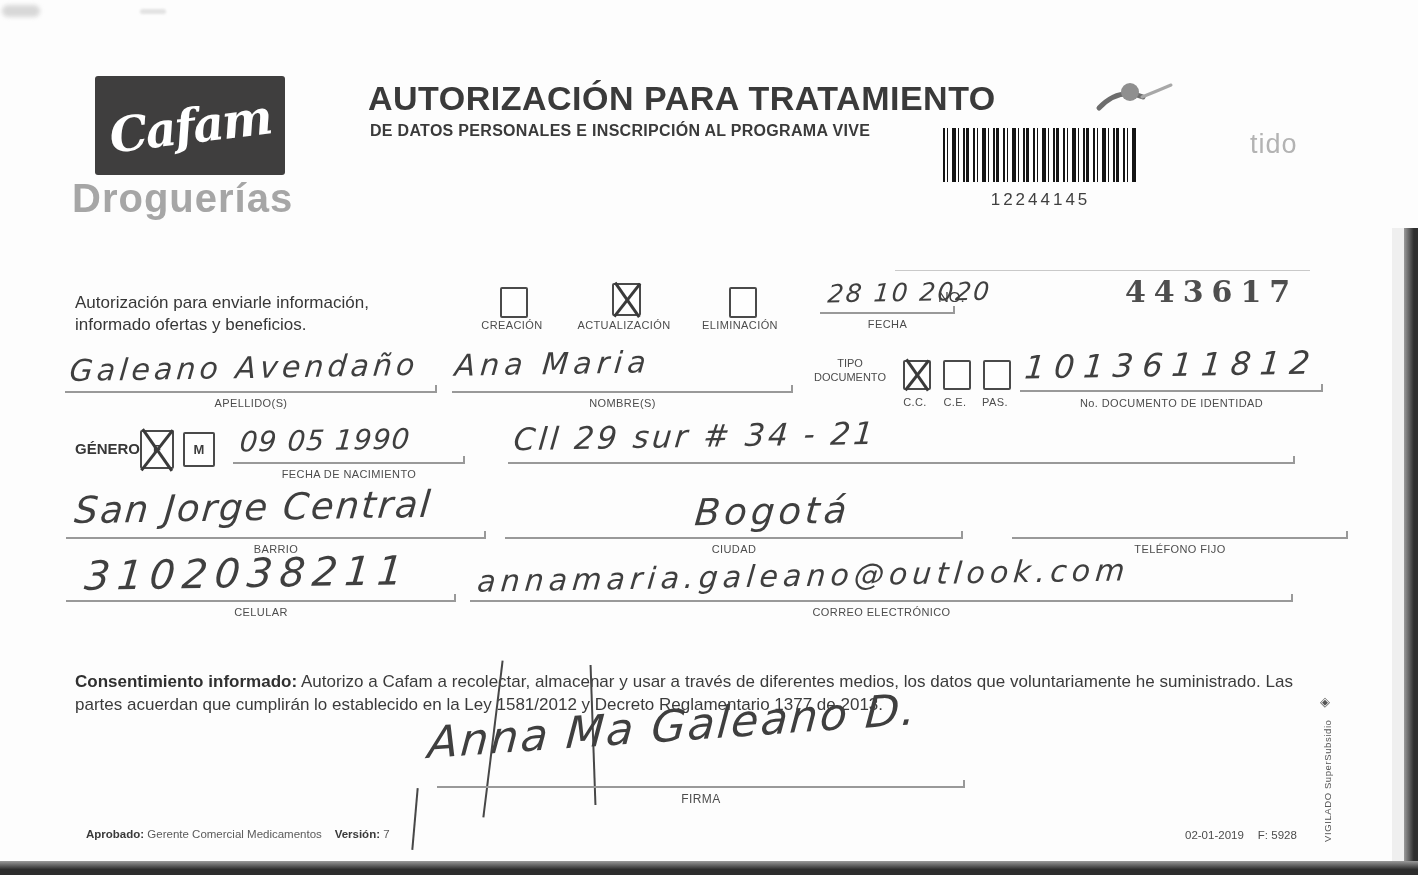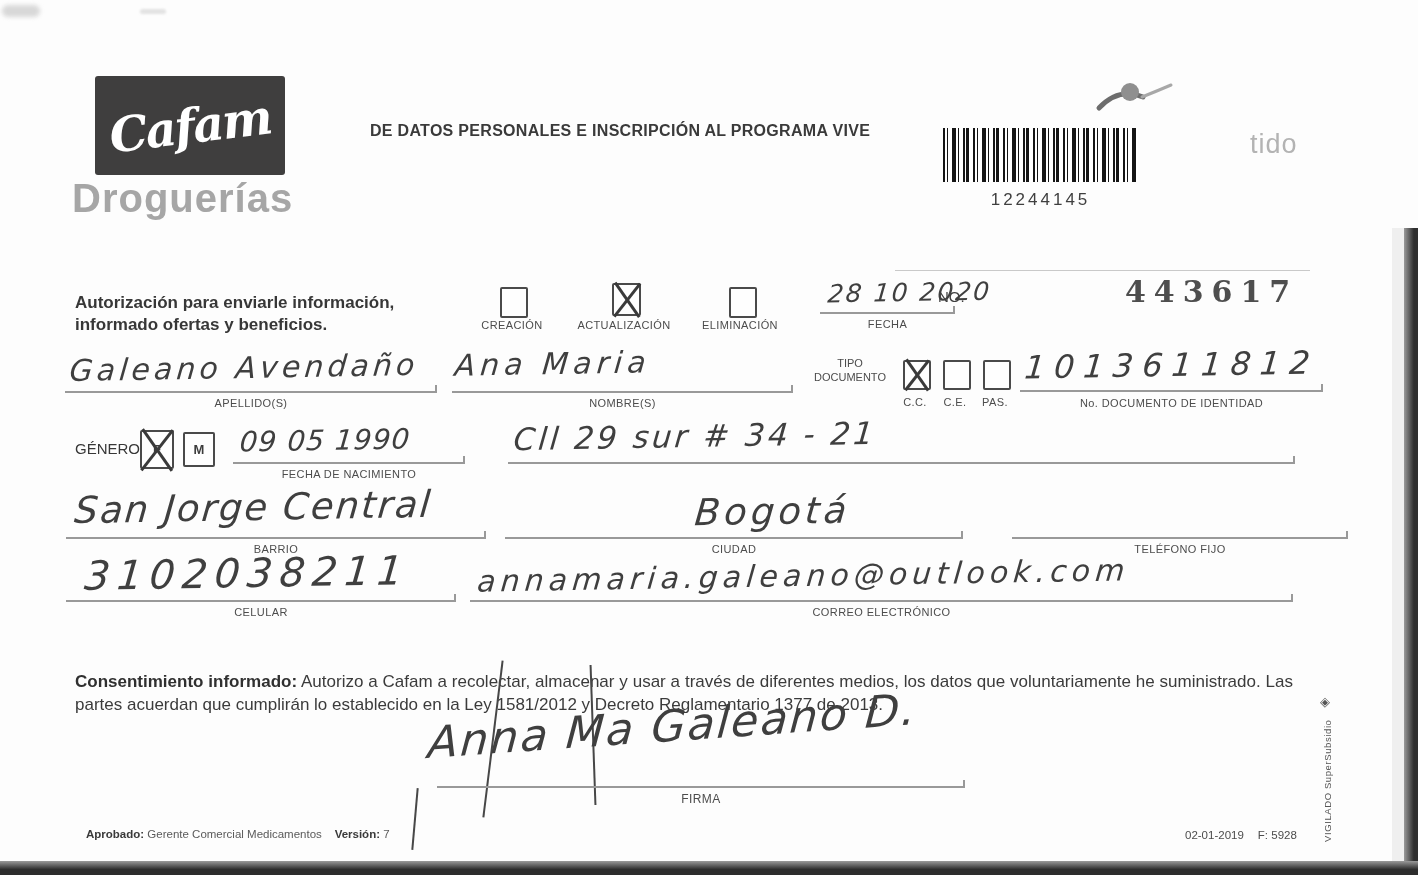--- a/index.html
+++ b/index.html
@@ -38,25 +38,25 @@
   .flabel{position:absolute;font-size:11px;color:#4c4c4c;text-align:center;letter-spacing:0.4px;white-space:nowrap;}
   .hw{position:absolute;font-family:"DejaVu Sans",sans-serif;font-style:italic;color:#3f3f3f;
       white-space:nowrap;transform:skewX(-6deg) rotate(-1deg);}
   .cb{position:absolute;border:2px solid #4a4a4a;border-radius:2px;background:rgba(255,255,255,.4);}
   .cb .cb-letter{position:absolute;inset:0;display:flex;align-items:center;justify-content:center;
       font-size:13px;font-weight:bold;color:#3d3d3d;}
   .cb.checked::before,.cb.checked::after{content:"";position:absolute;left:50%;top:50%;width:2.5px;height:145%;background:#3a3a3a;}
   .cb.checked::before{transform:translate(-50%,-50%) rotate(38deg);}
   .cb.checked::after{transform:translate(-50%,-50%) rotate(-35deg);}
 
-  .intro{left:75px;top:292px;font-size:17px;font-weight:bold;color:#373737;line-height:1.3;}
+  .intro{left:75px;top:292px;font-size:17px;font-weight:normal;color:#373737;line-height:1.3;}
   .no-label{left:938px;top:288px;font-size:15px;color:#3f3f3f;}
   .stamp-no{left:1125px;top:274px;font-family:"DejaVu Serif",serif;font-weight:bold;font-size:30px;
             letter-spacing:8px;color:#4e4e4e;}
-  .genero-lab{left:75px;top:440px;font-size:15px;font-weight:normal;color:#373737;}
+  .genero-lab{left:75px;top:440px;font-size:15px;font-weight:bold;color:#373737;}
   .tipo-lab{left:803px;top:357px;width:94px;font-size:11px;line-height:1.25;text-align:center;color:#4c4c4c;}
 
   .consent{left:75px;top:654px;width:1218px;font-size:17px;line-height:1.35;color:#3b3b3b;text-align:justify;}
   .consent b{color:#303030;}
 
   .sig{left:430px;top:700px;font-size:44px;letter-spacing:2px;transform:skewX(-8deg) rotate(-4deg);}
   .pen{position:absolute;width:2px;background:#474747;}
 
   .footer-left{left:75px;top:828px;font-size:11.5px;color:#5a5a5a;margin-left:11px;}
   .footer-left b{color:#3a3a3a;}
@@ -71,20 +71,21 @@
 <div class="page">
 
   <div class="abs smudge-a"></div>
   <div class="abs smudge-b"></div>
   <div class="abs rule-top-right"></div>
 
   <div class="abs cafam-box">
     <span class="cafam-script">Cafam</span>
   </div>
   <div class="abs droguerias">Droguerías</div>
+  <div class="abs doc-title">AUTORIZACIÓN PARA TRATAMIENTO</div>
   <div class="abs doc-subtitle">DE DATOS PERSONALES E INSCRIPCIÓN AL PROGRAMA VIVE</div>
 
   <svg class="abs vive-icon" viewBox="0 0 80 40">
     <path d="M6 30 Q26 9 50 19" stroke="#6d6d6d" fill="none" stroke-width="5" stroke-linecap="round"></path>
     <circle cx="37" cy="14" r="9" fill="#8f8f8f"></circle>
     <path d="M49 19 Q64 13 78 7" stroke="#a8a8a8" stroke-width="3" fill="none" stroke-linecap="round"></path>
   </svg>
 
   <div class="abs barcode"></div>
   <div class="abs barcode-num">12244145</div>

